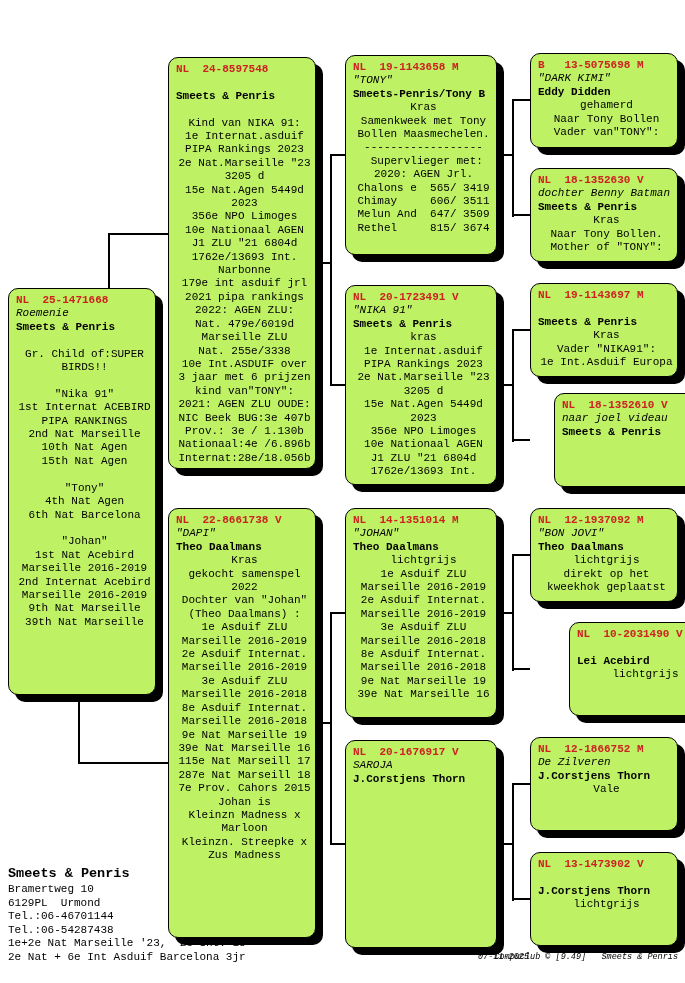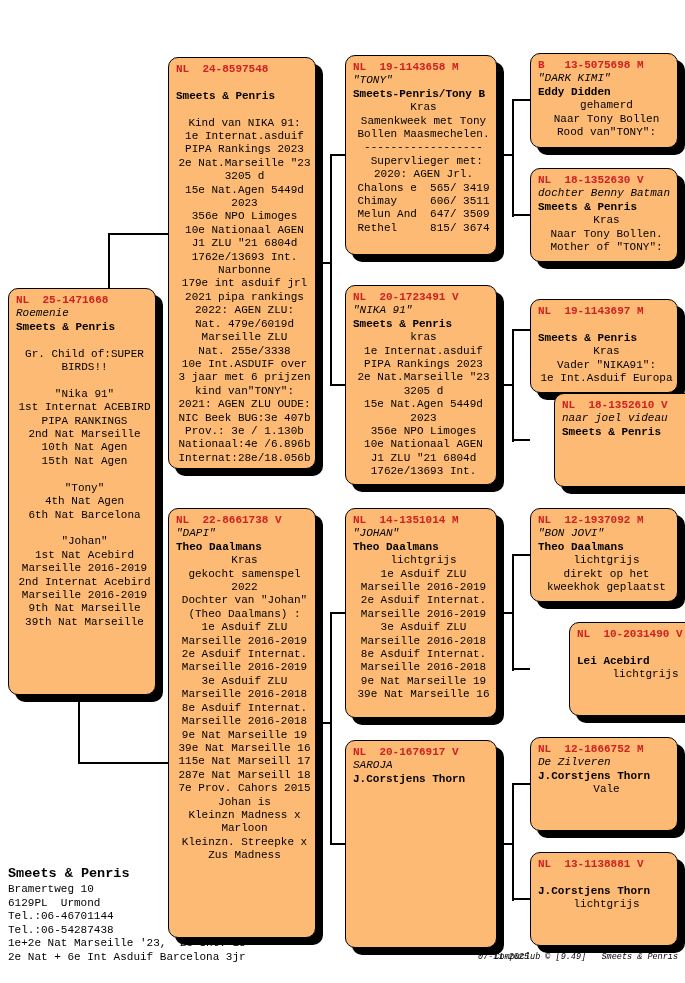--- a/index.html
+++ b/index.html
@@ -7,40 +7,40 @@
     position:relative; width:685px; height:983px; background:#ffffff;
     font-family:"Liberation Mono","DejaVu Sans Mono",monospace; color:#000;
     overflow:hidden;
   }
   .title {
     position:absolute; left:0; top:7px; width:100%; text-align:center;
     font-family:"Liberation Sans","DejaVu Sans",sans-serif;
     font-size:17.5px; color:#000; white-space:pre;
   }
   .box {
-    position:absolute; background:#fdba74; border:1.5px solid #000;
+    position:absolute; background:#bef264; border:1.5px solid #000;
     border-radius:10px; box-shadow:7px 7px 0 #000;
     box-sizing:border-box; padding:5px 2px 4px 7px;
     font:11px/13.4px "Liberation Mono","DejaVu Sans Mono",monospace;
     white-space:pre; overflow:hidden;
   }
   .box .hdr { color:#cc2222; font-weight:bold; min-height:13.4px; }
   .box .nm  { font-style:italic; min-height:13.4px; }
   .box .ow  { font-weight:bold; min-height:13.4px; }
   .box .bd  { white-space:pre;text-align:center; }
   .box-subject      { left:8px;   top:288px; width:148px; height:407px; }
   .box-sire         { left:168px; top:57px;  width:148px; height:412px; }
   .box-dam          { left:168px; top:508px; width:148px; height:430px; }
   .box-gf-tony      { left:345px; top:55px;  width:152px; height:200px; }
   .box-gm-nika      { left:345px; top:285px; width:152px; height:200px; }
   .box-gf-johan     { left:345px; top:508px; width:152px; height:210px; }
   .box-gm-saroja    { left:345px; top:740px; width:152px; height:208px; }
   .box-ggf-dark-kimi{ left:530px; top:53px;  width:148px; height:95px; }
   .box-ggm-1352630  { left:530px; top:168px; width:148px; height:94px; }
-  .box-ggf-1143697  { left:530px; top:299px; width:148px; height:94px; }
+  .box-ggf-1143697  { left:530px; top:283px; width:148px; height:94px; }
   .box-ggm-1352610  { left:554px; top:393px; width:148px; height:94px; }
   .box-ggf-bon-jovi { left:530px; top:508px; width:148px; height:94px; }
   .box-ggm-2031490  { left:530px; top:622px; width:148px; height:94px;margin-left:39px; }
   .box-ggf-zilveren { left:530px; top:737px; width:148px; height:94px; }
   .box-ggm-1473902  { left:530px; top:852px; width:148px; height:94px; }
   .line { position:absolute; background:#000; }
   .owner-name {
     position:absolute; left:8px; top:866px;
     font:bold 13.5px/16px "Liberation Mono","DejaVu Sans Mono",monospace;
     white-space:pre;
@@ -196,34 +196,34 @@
 Marseille 2016-2019
 3e Asduif ZLU
 Marseille 2016-2018
 8e Asduif Internat.
 Marseille 2016-2018
 9e Nat Marseille 19
 39e Nat Marseille 16</div></div>
       <div class="box box-gm-saroja"><div class="hdr">NL  20-1676917 V</div><div class="nm">SAROJA</div><div class="ow">J.Corstjens Thorn</div></div>
       <div class="box box-ggf-dark-kimi"><div class="hdr">B   13-5075698 M</div><div class="nm">"DARK KIMI"</div><div class="ow">Eddy Didden</div><div class="bd">gehamerd
 Naar Tony Bollen
-Rood van"TONY":</div></div>
+Vader van"TONY":</div></div>
       <div class="box box-ggm-1352630"><div class="hdr">NL  18-1352630 V</div><div class="nm">dochter Benny Batman</div><div class="ow">Smeets &amp; Penris</div><div class="bd">Kras
 Naar Tony Bollen.
 Mother of "TONY":</div></div>
       <div class="box box-ggf-1143697"><div class="hdr">NL  19-1143697 M</div><div class="nm"></div><div class="ow">Smeets &amp; Penris</div><div class="bd">Kras
 Vader "NIKA91":
 1e Int.Asduif Europa</div></div>
       <div class="box box-ggm-1352610"><div class="hdr">NL  18-1352610 V</div><div class="nm">naar joel videau</div><div class="ow">Smeets &amp; Penris</div><div class="bd"></div></div>
       <div class="box box-ggf-bon-jovi"><div class="hdr">NL  12-1937092 M</div><div class="nm">"BON JOVI"</div><div class="ow">Theo Daalmans</div><div class="bd">lichtgrijs
 direkt op het
 kweekhok geplaatst</div></div>
       <div class="box box-ggm-2031490"><div class="hdr">NL  10-2031490 V</div><div class="nm"></div><div class="ow">Lei Acebird</div><div class="bd">lichtgrijs</div></div>
       <div class="box box-ggf-zilveren"><div class="hdr">NL  12-1866752 M</div><div class="nm">De Zilveren</div><div class="ow">J.Corstjens Thorn</div><div class="bd">Vale</div></div>
-      <div class="box box-ggm-1473902"><div class="hdr">NL  13-1138881 V</div><div class="nm"></div><div class="ow">J.Corstjens Thorn</div><div class="bd">lichtgrijs</div></div>
+      <div class="box box-ggm-1473902"><div class="hdr">NL  13-1473902 V</div><div class="nm"></div><div class="ow">J.Corstjens Thorn</div><div class="bd">lichtgrijs</div></div>
     </div>
   <div class="owner-name">Smeets &amp; Penris</div>
   <div class="owner-details">Bramertweg 10
 6129PL  Urmond
 Tel.:06-46701144
 Tel.:06-54287438
 1e+2e Nat Marseille '23,  2e Int.'18
 2e Nat + 6e Int Asduif Barcelona 3jr</div>
   <div class="print-date">07-11-2025</div>
   <div class="credit">Compuclub © [9.49]   Smeets &amp; Penris</div>

